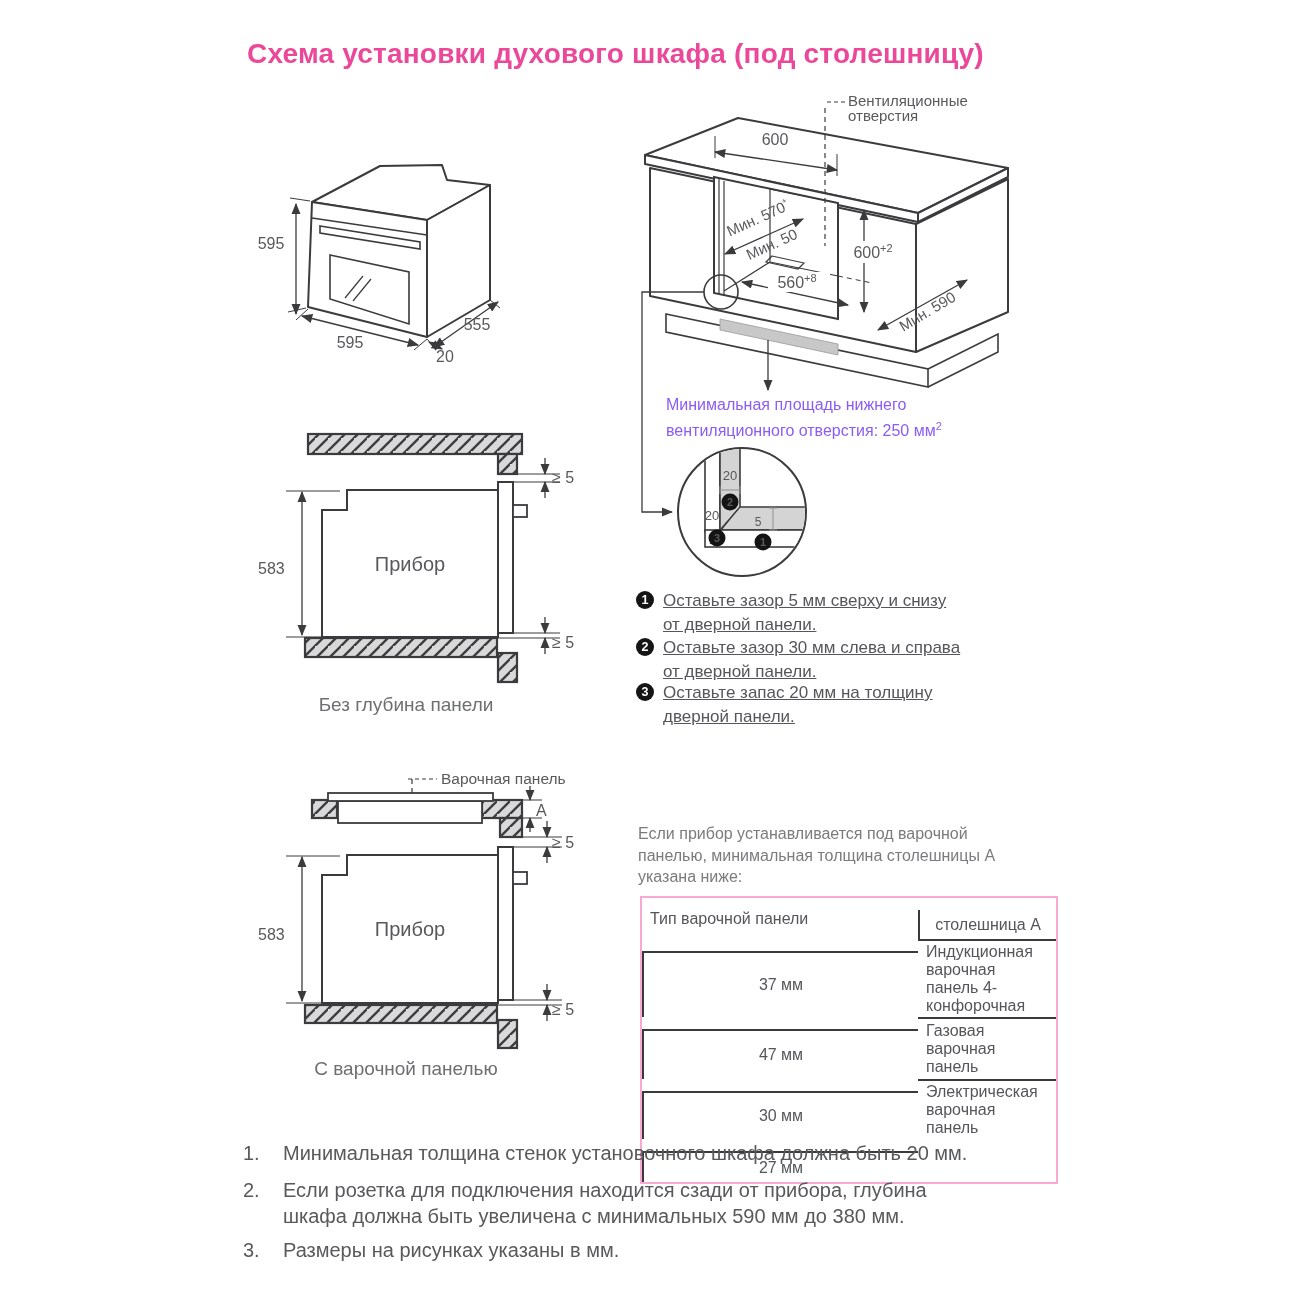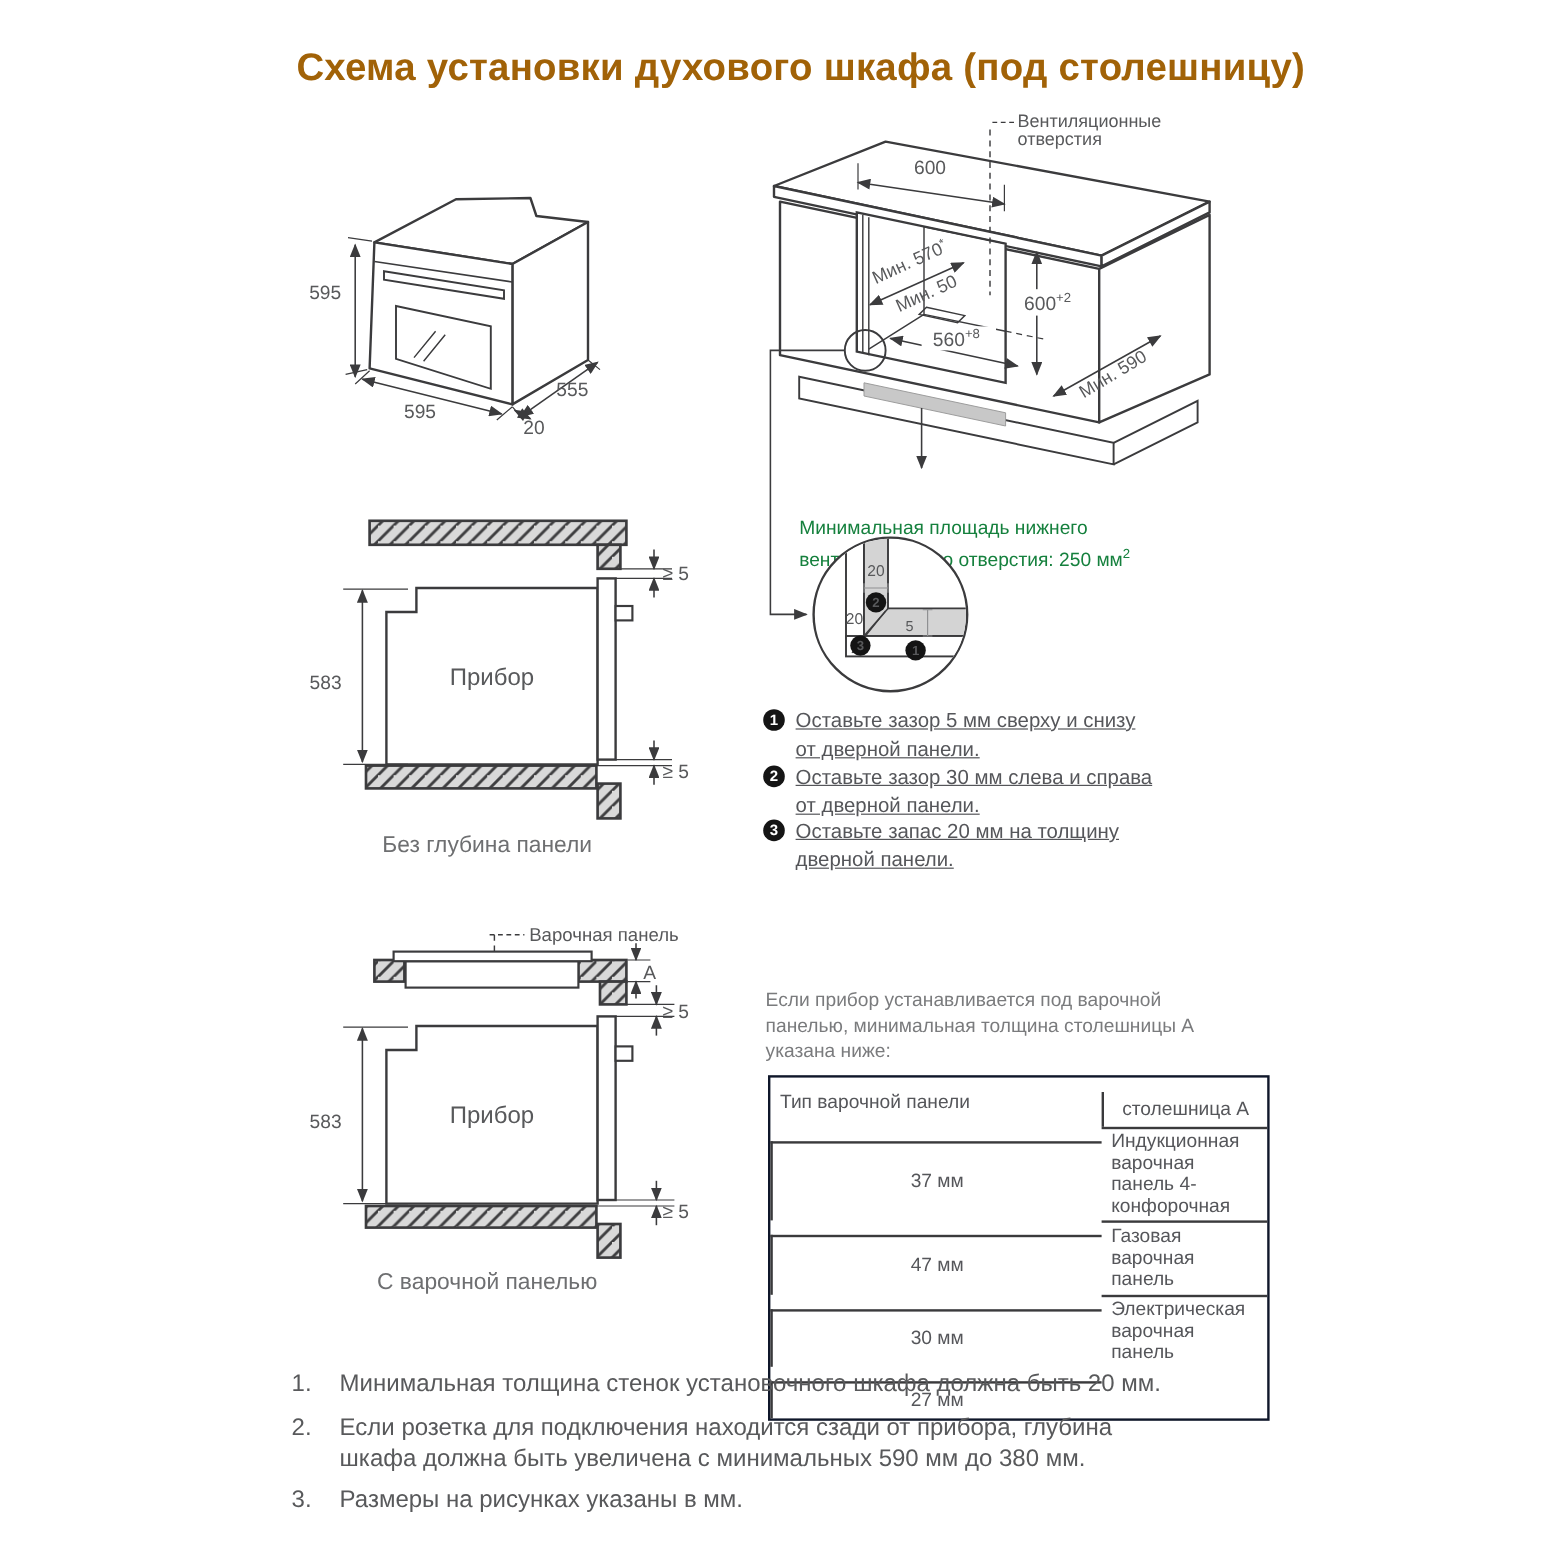--- a/index.html
+++ b/index.html
@@ -1,31 +1,31 @@
 <!DOCTYPE html>
 <html><head>
 <meta charset="utf-8">
 <style>
   html,body{margin:0;padding:0;background:#fff;}
   .page{position:relative;width:1300px;height:1300px;background:#ffffff;overflow:hidden;
         font-family:"Liberation Sans", sans-serif;color:#58595b;}
   .abs{position:absolute;}
-  .title{left:247px;top:38px;font-size:32px;font-weight:700;color:#a16207;letter-spacing:.2px;}
+  .title{left:247px;top:38px;font-size:28px;font-weight:700;color:#ec4899;letter-spacing:.2px;}
   svg text{font-family:"Liberation Sans", sans-serif;fill:#58595b;}
   .dimtxt{font-size:16px;}
-  .minarea{left:666px;top:395px;width:350px;font-size:16px;line-height:20.5px;color:#15803d;margin-top:36px;}
+  .minarea{left:666px;top:395px;width:350px;font-size:16px;line-height:20.5px;color:#8b5cf6;}
   sup{font-size:11px;}
   .notes{left:636px;top:588px;width:390px;}
   .note-row{position:absolute;left:0;display:flex;align-items:flex-start;}
   .badge{width:18px;height:18px;border-radius:50%;background:#151515;color:#fff;font-size:12.5px;
          font-weight:700;display:flex;align-items:center;justify-content:center;flex:0 0 18px;margin-top:2px;}
   .note-text{margin-left:9px;font-size:17px;line-height:23.5px;color:#55565a;text-decoration:underline;}
   .caption{width:312px;text-align:center;font-size:19px;color:#6e6f71;}
   .intro{left:638px;top:823px;width:386px;font-size:16px;line-height:21.5px;color:#7a7b7d;}
-  .hobtable{left:640px;top:896px;width:414px;border:2px solid #0f172a;display:grid;
+  .hobtable{left:640px;top:896px;width:414px;border:2px solid #f9a8d4;display:grid;
             grid-template-columns:276px 1fr;font-size:16px;color:#55565a;}
   .hobtable .cell{display:flex;align-items:center;padding:2px 8px;min-height:25px;border-top:2px solid #3a3a3c;line-height:18px;}
   .hobtable .cell.first{border-top:none;}
   .hobtable .val{justify-content:center;border-left:2px solid #3a3a3c;margin-top:12px;}
   .footnote{font-size:20px;color:#58595b;line-height:26px;display:flex;}
   .fn-num{width:40px;flex:0 0 40px;}
   .fn-text{width:700px;}
 </style>
 </head>
 <body>

